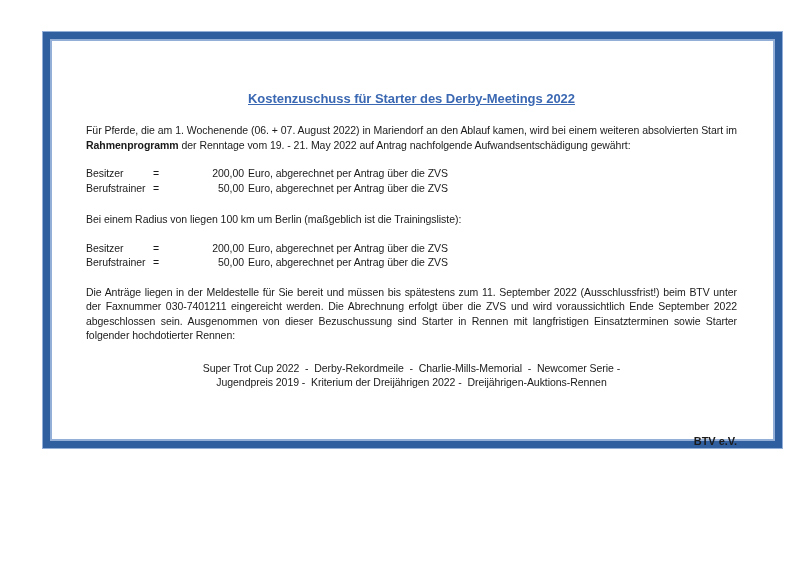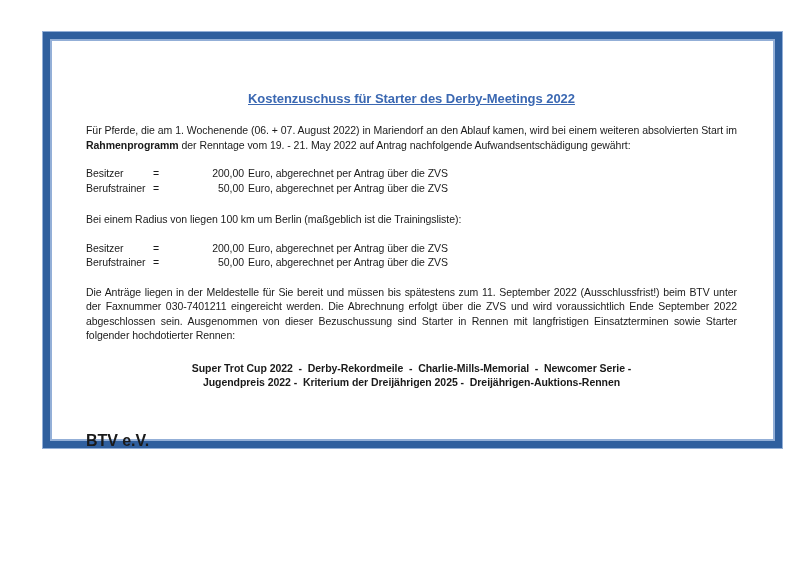--- a/index.html
+++ b/index.html
@@ -60,30 +60,30 @@
   .allow-row { display: flex; align-items: flex-end; }
   .col-label  { width: 67px; flex: none; }
   .col-eq     { width: 24px; flex: none; }
   .col-amount { width: 67px; flex: none; text-align: right; }
   .col-text   { margin-left: 4px; flex: none; }
   .radius-note { margin: 17px 0 14px 0; }
   .closing { margin-bottom: 18px; }
   .races {
     margin: 0 0 44px 0;
     text-align: center;
-    font-weight: bold;
+    font-weight: normal;
   }
   .races .race-line {
     white-space: pre;
     line-height: 14.5px;
   }
   .signature {
-    text-align: left;
+    text-align: right;
     font-weight: bold;
-    font-size: 16px;
+    font-size: 11px;
   }
 </style>
 </head>
 <body>
 
 <div class="frame-outer">
   <div class="frame-dark">
     <div class="frame-light-inner">
       <div class="content">
 
@@ -120,21 +120,21 @@
             <span class="col-eq">=</span>
             <span class="col-amount">50,00</span>
             <span class="col-text">Euro, abgerechnet per Antrag über die ZVS</span>
           </div>
         </div>
 
         <p class="para closing">Die Anträge liegen in der Meldestelle für Sie bereit und müssen bis spätestens zum 11. September 2022 (Ausschlussfrist!) beim BTV unter der Faxnummer 030-7401211 eingereicht werden. Die Abrechnung erfolgt über die ZVS und wird voraussichtlich Ende September 2022 abgeschlossen sein. Ausgenommen von dieser Bezuschussung sind Starter in Rennen mit langfristigen Einsatzterminen sowie Starter folgender hochdotierter Rennen:</p>
 
         <div class="races">
           <div class="race-line">Super Trot Cup 2022  -  Derby-Rekordmeile  -  Charlie-Mills-Memorial  -  Newcomer Serie -</div>
-          <div class="race-line">Jugendpreis 2022 -  Kriterium der Dreijährigen 2025 -  Dreijährigen-Auktions-Rennen</div>
+          <div class="race-line">Jugendpreis 2019 -  Kriterium der Dreijährigen 2022 -  Dreijährigen-Auktions-Rennen</div>
         </div>
 
         <div class="signature">BTV e.V.</div>
 
       </div>
     </div>
   </div>
 </div>
 
 </body></html>

